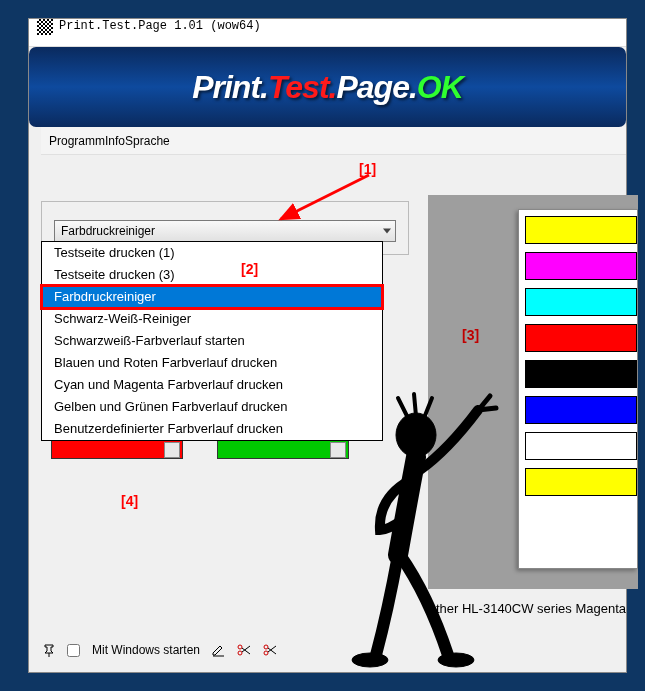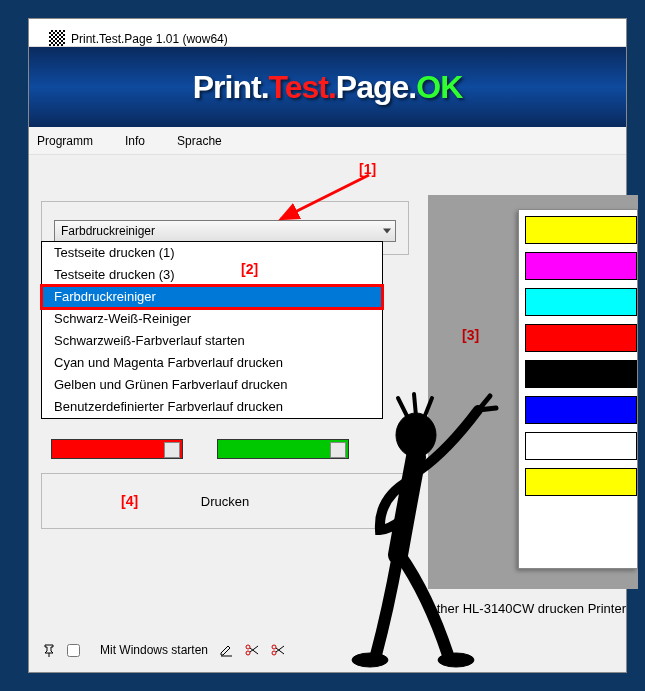--- a/index.html
+++ b/index.html
@@ -18,54 +18,58 @@
       top: 18px;
       width: 599px;
       height: 655px;
       background: #f0f0f0;
       border: 1px solid #888;
     }
     .titlebar {
       height: 28px;
       background: #fff;
       display: flex;
-      align-items: flex-end;
-      padding: 0 20px;
+      align-items: flex-start;
+      padding: 0 8px;
       border-bottom: 1px solid #ddd;
+      font-family: Liberation Mono, monospace;
     }
     .app-icon {
       width: 16px; height: 16px;
       background: linear-gradient(45deg, #000 25%, transparent 25%, transparent 75%, #000 75%),
                   linear-gradient(45deg, #000 25%, #fff 25%, #fff 75%, #000 75%);
       background-size: 4px 4px;
       background-position: 0 0, 2px 2px;
       margin-right: 6px;
     }
     .titlebar-text { font-size: 12px; color: #000; }
     .banner {
       height: 80px;
       background: linear-gradient(180deg, #0a2a5e 0%, #0e4a9e 50%, #0a2a5e 100%);
       display: flex;
       align-items: center;
       justify-content: center;
       font-family: Arial, Helvetica, sans-serif;
       font-size: 32px;
       font-weight: bold;
+      font-style: italic;
       letter-spacing: -1px;
       overflow: hidden;
+      border-radius: 7px;
     }
     .banner span { text-shadow: 2px 2px 3px rgba(0,0,0,0.6); }
     .menubar {
       height: 28px;
       background: #f4f4f4;
       display: flex;
       align-items: center;
       padding: 0 8px;
-      gap: 32px;
+      gap: 0;
       border-bottom: 1px solid #e0e0e0;
+      margin-left: 12px;
     }
     .menubar-item { font-size: 12px; cursor: default; }
     .main-area {
       position: relative;
       height: calc(100% - 28px - 80px - 28px);
       padding: 12px;
     }
     .left-panel {
       position: absolute;
       left: 12px;
@@ -199,21 +203,21 @@
       align-items: center;
       gap: 10px;
     }
     .pin-icon {
       width: 14px; height: 14px;
       display: inline-block;
     }
     .checkbox-wrap {
       display: flex;
       align-items: center;
-      gap: 20px;
+      gap: 12px;
     }
     .checkbox-wrap input { width: 13px; height: 13px; }
     .tool-icon {
       width: 16px; height: 16px;
       display: inline-flex;
       align-items: center;
       justify-content: center;
     }
     .annotation {
       position: absolute;
@@ -271,48 +275,46 @@
         <span class="dropdown-arrow"></span>
       </div>
     </div>
 
     <div class="dropdown-list">
       <div class="dropdown-option"><span class="dropdown-option-label">Testseite drucken (1)</span></div>
       <div class="dropdown-option"><span class="dropdown-option-label">Testseite drucken (3)</span></div>
       <div class="dropdown-option selected"><span class="dropdown-option-label">Farbdruckreiniger</span></div>
       <div class="dropdown-option"><span class="dropdown-option-label">Schwarz-Weiß-Reiniger</span></div>
       <div class="dropdown-option"><span class="dropdown-option-label">Schwarzweiß-Farbverlauf starten</span></div>
+      <div class="dropdown-option"><span class="dropdown-option-label">Blauen und Roten Farbverlauf drucken</span></div>
       <div class="dropdown-option"><span class="dropdown-option-label">Cyan und Magenta Farbverlauf drucken</span></div>
       <div class="dropdown-option"><span class="dropdown-option-label">Gelben und Grünen Farbverlauf drucken</span></div>
       <div class="dropdown-option"><span class="dropdown-option-label">Benutzerdefinierter Farbverlauf drucken</span></div>
     </div>
 
     <div class="color-buttons">
       <div class="color-btn red"></div>
       <div class="color-btn green"></div>
     </div>
 
-    <div class="print-panel">
-      <button class="print-btn">Drucken</button>
-    </div>
 
     <div class="preview-panel">
       <div class="preview-page">
         <div class="color-strip" style="background:#ffff00"></div>
         <div class="color-strip" style="background:#ff00ff"></div>
         <div class="color-strip" style="background:#00ffff"></div>
         <div class="color-strip" style="background:#ff0000"></div>
         <div class="color-strip" style="background:#000000"></div>
         <div class="color-strip" style="background:#0000ff"></div>
         <div class="color-strip" style="background:#ffffff"></div>
         <div class="color-strip" style="background:#ffff00"></div>
       </div>
     </div>
 
-    <div class="printer-label">ther HL-3140CW drucken Printer</div>
+    <div class="printer-label">ther HL-3140CW series Magenta</div>
 
     <div class="bottom-bar">
       <span class="pin-icon">
         <svg width="14" height="14" viewBox="0 0 14 14">
             <path d="M2 2 L10 2 L10 4 L8 4 L8 8 L10 10 L2 10 L4 8 L4 4 L2 4 Z M6 10 L6 14" stroke="#000" fill="none" stroke-width="1"></path>
           </svg>
       </span>
       <label class="checkbox-wrap">
         <input type="checkbox" style="">
         <span>Mit Windows starten</span>

